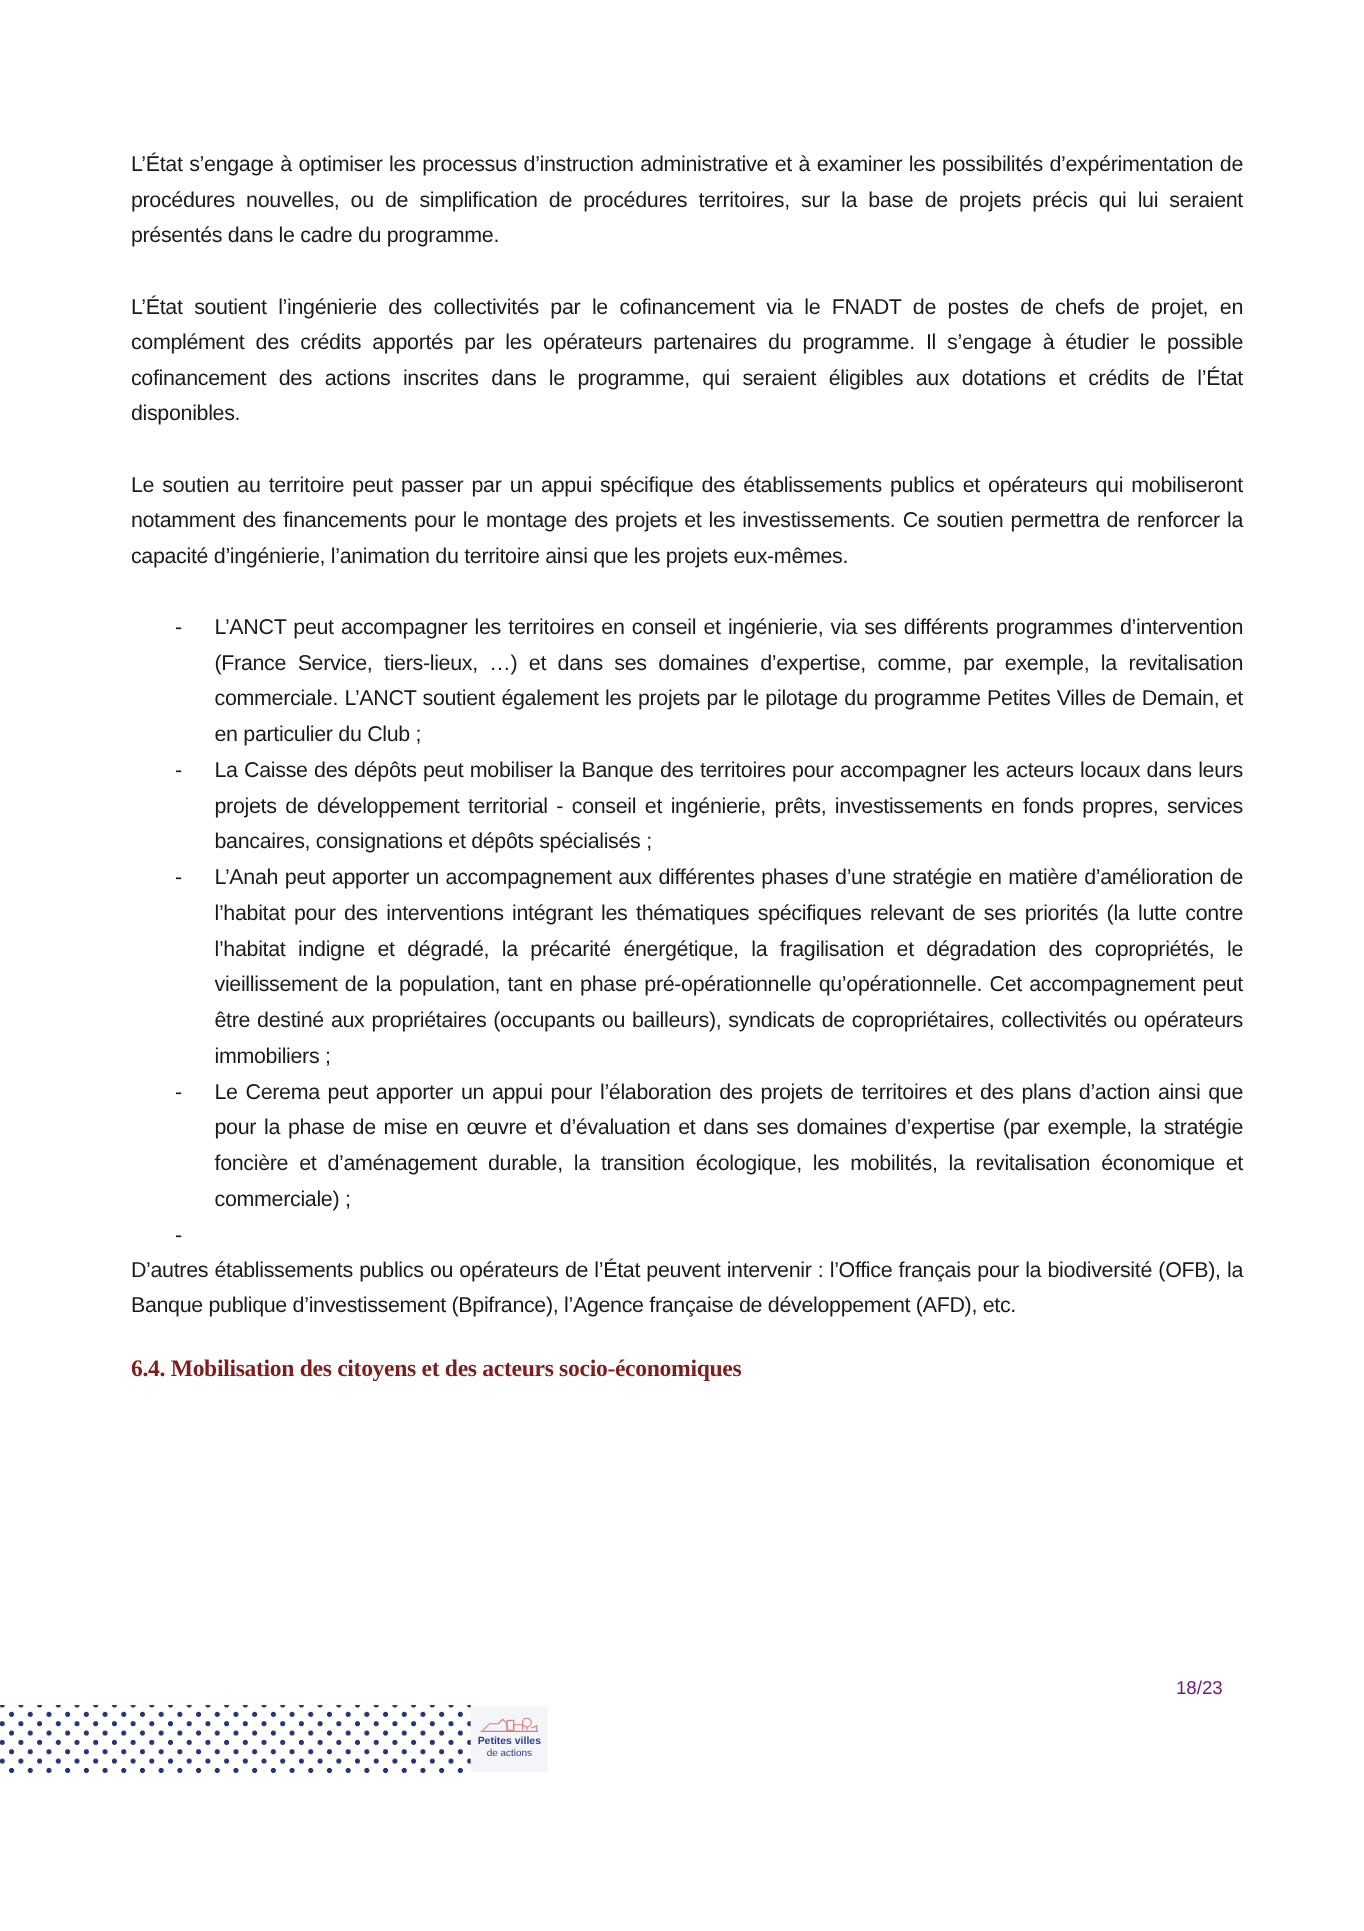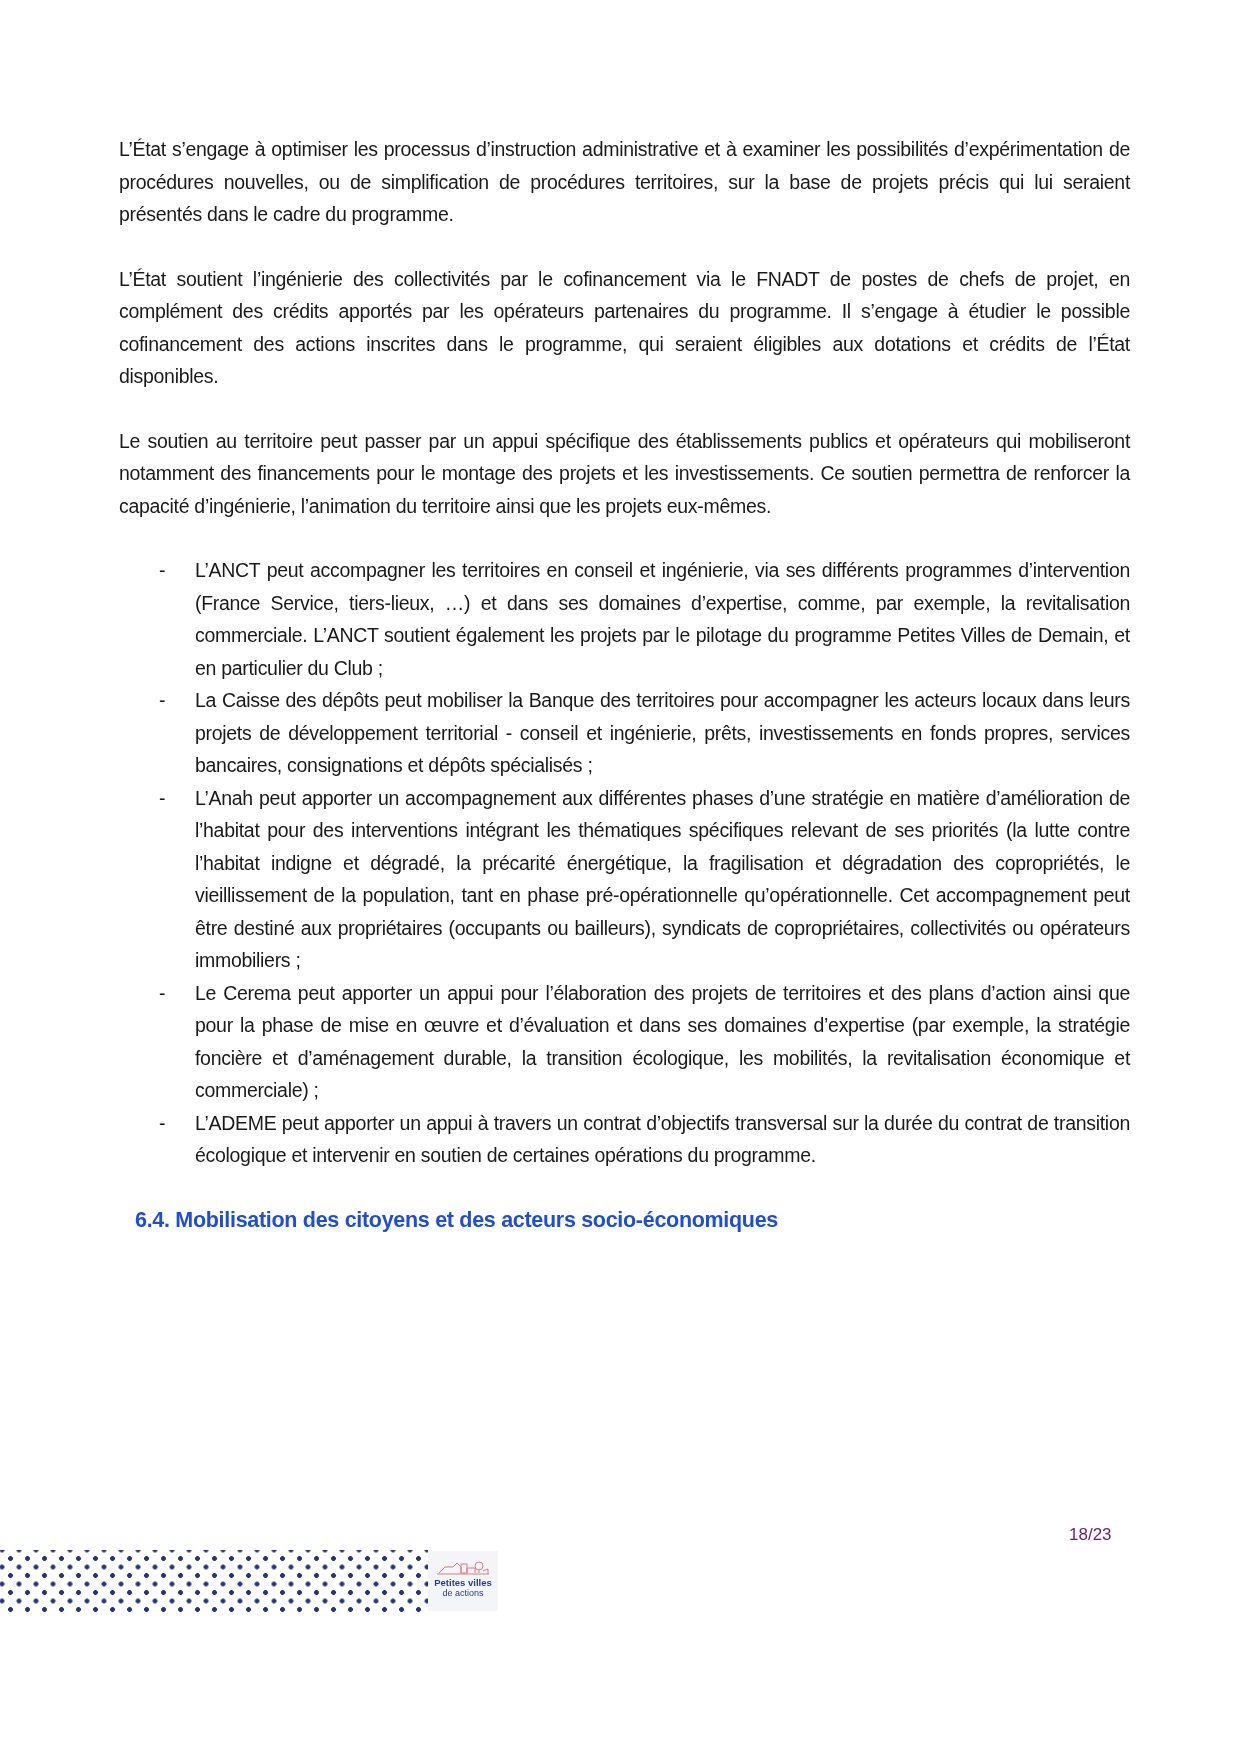--- a/index.html
+++ b/index.html
@@ -9,22 +9,22 @@
     font-family: "Liberation Sans", sans-serif;
     font-size: 19.5px; line-height: 32.5px; color: #1a1a1a;
     letter-spacing: -0.3px;
   }
   .para { margin: 0 0 32px 0; text-align: justify; }
   .para.tight { margin-bottom: 0; }
   .list { list-style: none; margin: 0 0 32px 0; padding: 0; }
   .list li { position: relative; padding-left: 76px; text-align: justify; }
   .list li .dash { position: absolute; left: 40px; top: 0; }
   .heading {
-    color: #1d4ed8; font-weight: bold; font-size: 21.5px;
-    margin: 0 0 14px 16px; line-height: 32px; letter-spacing: -0.3px;
+    color: #7f1d1d; font-weight: bold; font-size: 21.5px;
+    margin: 0 0 14px 0; line-height: 32px; letter-spacing: -0.3px; font-family: Liberation Serif, serif;
   }
   .footer-dots {
     position: absolute; left: 0; top: 1550px; width: 428px; height: 62px;
     background-image:
       radial-gradient(circle, #26337a 2.1px, transparent 2.6px),
       radial-gradient(circle, #26337a 2.1px, transparent 2.6px);
     background-size: 17px 17px, 17px 17px;
     background-position: 2px 0px, 10.5px 8.5px;
   }
   .logo {
@@ -60,24 +60,24 @@
     <li>
       <span class="dash">-</span>
       <span>L’Anah peut apporter un accompagnement aux différentes phases d’une stratégie en matière d’amélioration de l’habitat pour des interventions intégrant les thématiques spécifiques relevant de ses priorités (la lutte contre l’habitat indigne et dégradé, la précarité énergétique, la fragilisation et dégradation des copropriétés, le vieillissement de la population, tant en phase pré-opérationnelle qu’opérationnelle. Cet accompagnement peut être destiné aux propriétaires (occupants ou bailleurs), syndicats de copropriétaires, collectivités ou opérateurs immobiliers ;</span>
     </li>
     <li>
       <span class="dash">-</span>
       <span>Le Cerema peut apporter un appui pour l’élaboration des projets de territoires et des plans d’action ainsi que pour la phase de mise en œuvre et d’évaluation et dans ses domaines d’expertise (par exemple, la stratégie foncière et d’aménagement durable, la transition écologique, les mobilités, la revitalisation économique et commerciale) ;</span>
     </li>
     <li>
       <span class="dash">-</span>
-      <span>L’ADEME peut apporter un appui à travers un contrat d’objectifs transversal sur la durée du contrat de transition écologique et intervenir en soutien de certaines opérations du programme.</span>
     </li>
   </ul>
 
+  <p class="para" style="margin-bottom:24px;">D’autres établissements publics ou opérateurs de l’État peuvent intervenir : l’Office français pour la biodiversité (OFB), la Banque publique d’investissement (Bpifrance), l’Agence française de développement (AFD), etc.</p>
 
   <h2 class="heading">6.4. Mobilisation des citoyens et des acteurs socio-économiques</h2>
 </div>
 
 <div class="footer-dots"></div>
 
 <div class="logo">
   <svg width="56" height="22" viewBox="0 0 56 22">
     <g fill="none" stroke="#e07a7a" stroke-width="1">
       <path d="M4 18 L10 12 L18 12 L22 8 L26 12 L26 18"></path>

